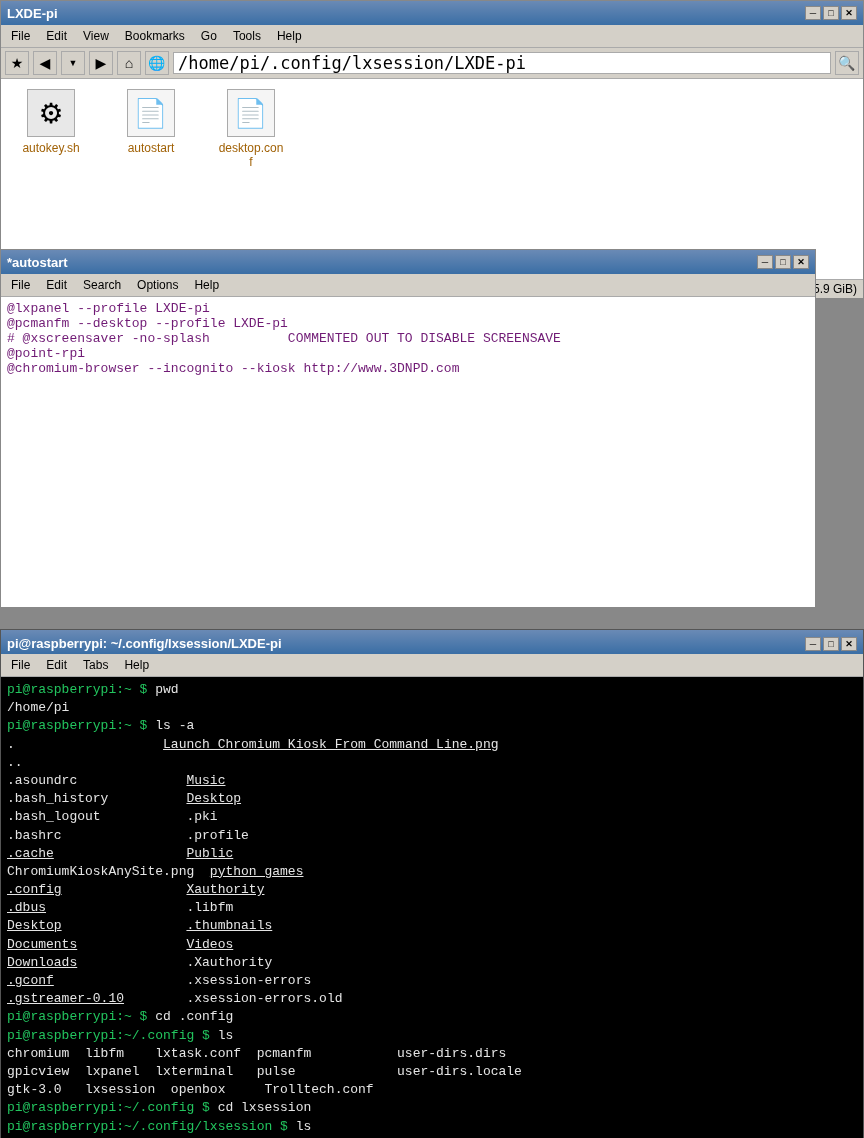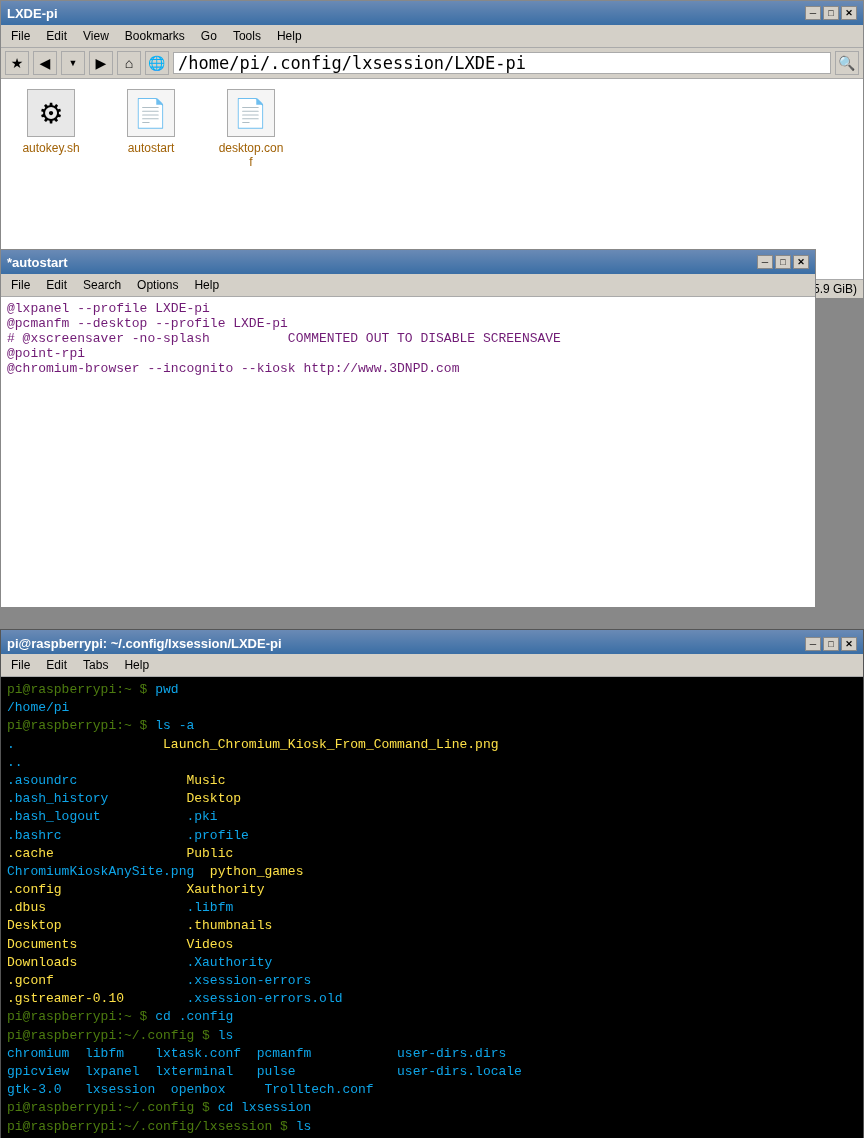--- a/index.html
+++ b/index.html
@@ -166,23 +166,23 @@
       background: #000;
       color: #fff;
       font-family: 'Courier New', monospace;
       font-size: 13px;
       padding: 4px 6px;
       min-height: 480px;
       white-space: pre;
       overflow-x: auto;
       line-height: 1.4;
     }
-    .t-green { color: #4d7c0f; }
-    .t-cyan { color: #fde047; }
-    .t-white { color: #0ea5e9; }
+    .t-green { color: #22c55e; }
+    .t-cyan { color: #e5e5e5; text-decoration: underline; }
+    .t-white { color: #e5e5e5; }
   </style>
 </head>
 <body>
 
 <div class="fm-window">
   <div class="window-titlebar">
     <span>LXDE-pi</span>
     <div class="titlebar-buttons">
       <div class="titlebar-btn">─</div>
       <div class="titlebar-btn">□</div>

